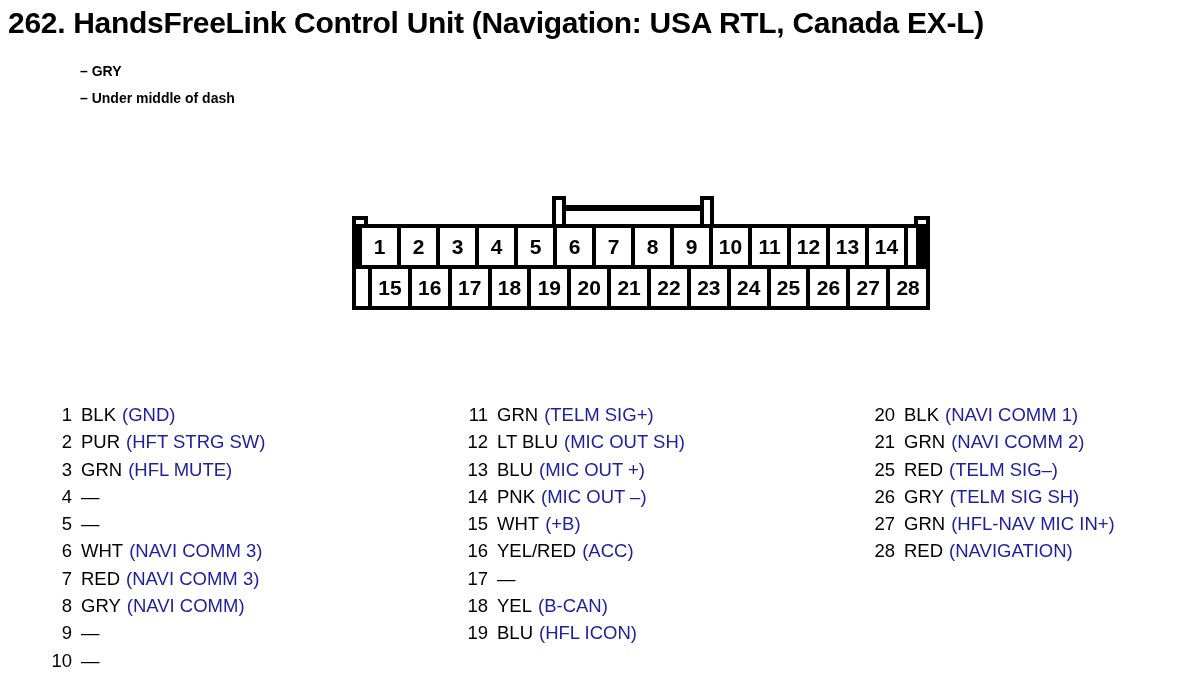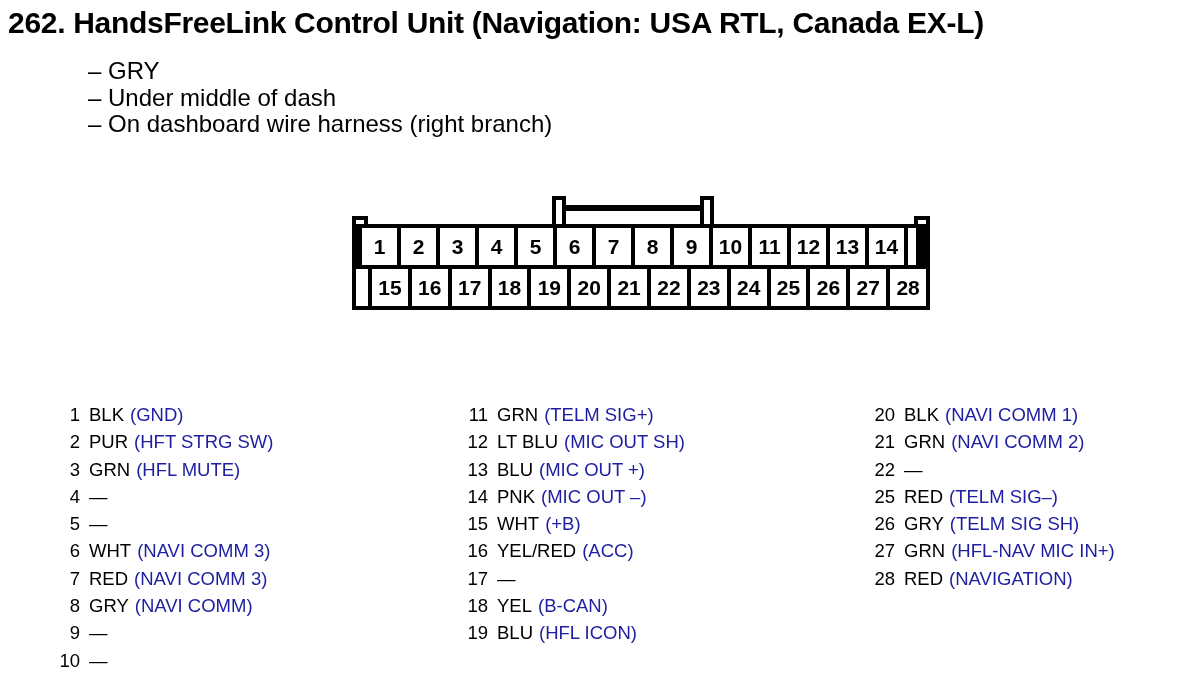--- a/index.html
+++ b/index.html
@@ -6,21 +6,21 @@
   html,body { width:1198px; height:678px; background:#ffffff; overflow:hidden; }
   body { font-family:"Liberation Sans", sans-serif; color:#000; position:relative; }
 
   .page { position:absolute; left:0; top:0; width:1198px; height:678px; background:#fff;border-radius:17px; }
 
   .title {
     position:absolute; left:8px; top:6px; width:1186px;
     font-size:30px; font-weight:bold; letter-spacing:-0.3px; white-space:nowrap;
   }
 
-  .notes { position:absolute; left:88px; top:58px; font-size:24px; line-height:26.5px; }
+  .notes { position:absolute; left:80px; top:58px; font-size:14px; line-height:26.5px;font-weight:bold; }
 
   
   .connector { position:absolute; left:352px; top:196px; width:578px; height:114px; }
 
   .latch-post {
     position:absolute; top:0; width:14px; height:32px;
     border:4px solid #000; border-bottom:none; background:#fff;
   }
   .latch-post.left  { left:200px; }
   .latch-post.right { left:348px; }
@@ -43,39 +43,38 @@
   .pin-cell {
     flex:1; background:#fff; display:flex; align-items:center; justify-content:center;
     font-size:21px; font-weight:bold;
   }
   .blank-slot { background:#fff; }
   .blank-slot.top-right { flex:0 0 8px; }
   .blank-slot.bottom-left { flex:0 0 12px; }
 
   
   .pin-col { position:absolute; top:401px; font-size:18.5px; }
-  .pin-col.c1 { left:46px; }
+  .pin-col.c1 { left:38px; }
   .pin-col.c2 { left:454px; }
   .pin-col.c3 { left:861px; }
   .pin-row { line-height:27.3px; white-space:nowrap; }
   .pin-num { display:inline-block; width:34px; text-align:right; margin-right:9px; }
   .pin-wire { margin-right:6px; }
   .pin-func { color:var(--func-blue); }
 </style>
 </head>
 <body>
 
 <div class="page">
 
   <div class="title">262. HandsFreeLink Control Unit (Navigation: USA RTL, Canada EX-L)</div>
 
   <div class="notes">
     <div>– GRY</div>
     <div>– Under middle of dash</div>
-    <div>– On dashboard wire harness (right branch)</div>
   </div>
 
   <div class="connector">
     <div class="latch-post left"></div>
     <div class="latch-bar"></div>
     <div class="latch-post right"></div>
     <div class="corner-notch left"></div>
     <div class="corner-notch right"></div>
     <div class="connector-body">
       <div class="pin-cell-row top" id="conn-row-top">
@@ -134,20 +133,19 @@
       <div class="pin-row"><span class="pin-num">14</span><span class="pin-wire">PNK</span><span class="pin-func">(MIC OUT –)</span></div>
       <div class="pin-row"><span class="pin-num">15</span><span class="pin-wire">WHT</span><span class="pin-func">(+B)</span></div>
       <div class="pin-row"><span class="pin-num">16</span><span class="pin-wire">YEL/RED</span><span class="pin-func">(ACC)</span></div>
       <div class="pin-row"><span class="pin-num">17</span><span class="pin-wire">—</span></div>
       <div class="pin-row"><span class="pin-num">18</span><span class="pin-wire">YEL</span><span class="pin-func">(B-CAN)</span></div>
       <div class="pin-row"><span class="pin-num">19</span><span class="pin-wire">BLU</span><span class="pin-func">(HFL ICON)</span></div>
     </div>
   <div class="pin-col c3" id="pin-col-3">
       <div class="pin-row"><span class="pin-num">20</span><span class="pin-wire">BLK</span><span class="pin-func">(NAVI COMM 1)</span></div>
       <div class="pin-row"><span class="pin-num">21</span><span class="pin-wire">GRN</span><span class="pin-func">(NAVI COMM 2)</span></div>
-      <div class="pin-row"><span class="pin-num">22</span><span class="pin-wire">—</span></div>
       <div class="pin-row"><span class="pin-num">25</span><span class="pin-wire">RED</span><span class="pin-func">(TELM SIG–)</span></div>
       <div class="pin-row"><span class="pin-num">26</span><span class="pin-wire">GRY</span><span class="pin-func">(TELM SIG SH)</span></div>
       <div class="pin-row"><span class="pin-num">27</span><span class="pin-wire">GRN</span><span class="pin-func">(HFL-NAV MIC IN+)</span></div>
       <div class="pin-row"><span class="pin-num">28</span><span class="pin-wire">RED</span><span class="pin-func">(NAVIGATION)</span></div>
     </div>
 
 </div>
 
 </body></html>

